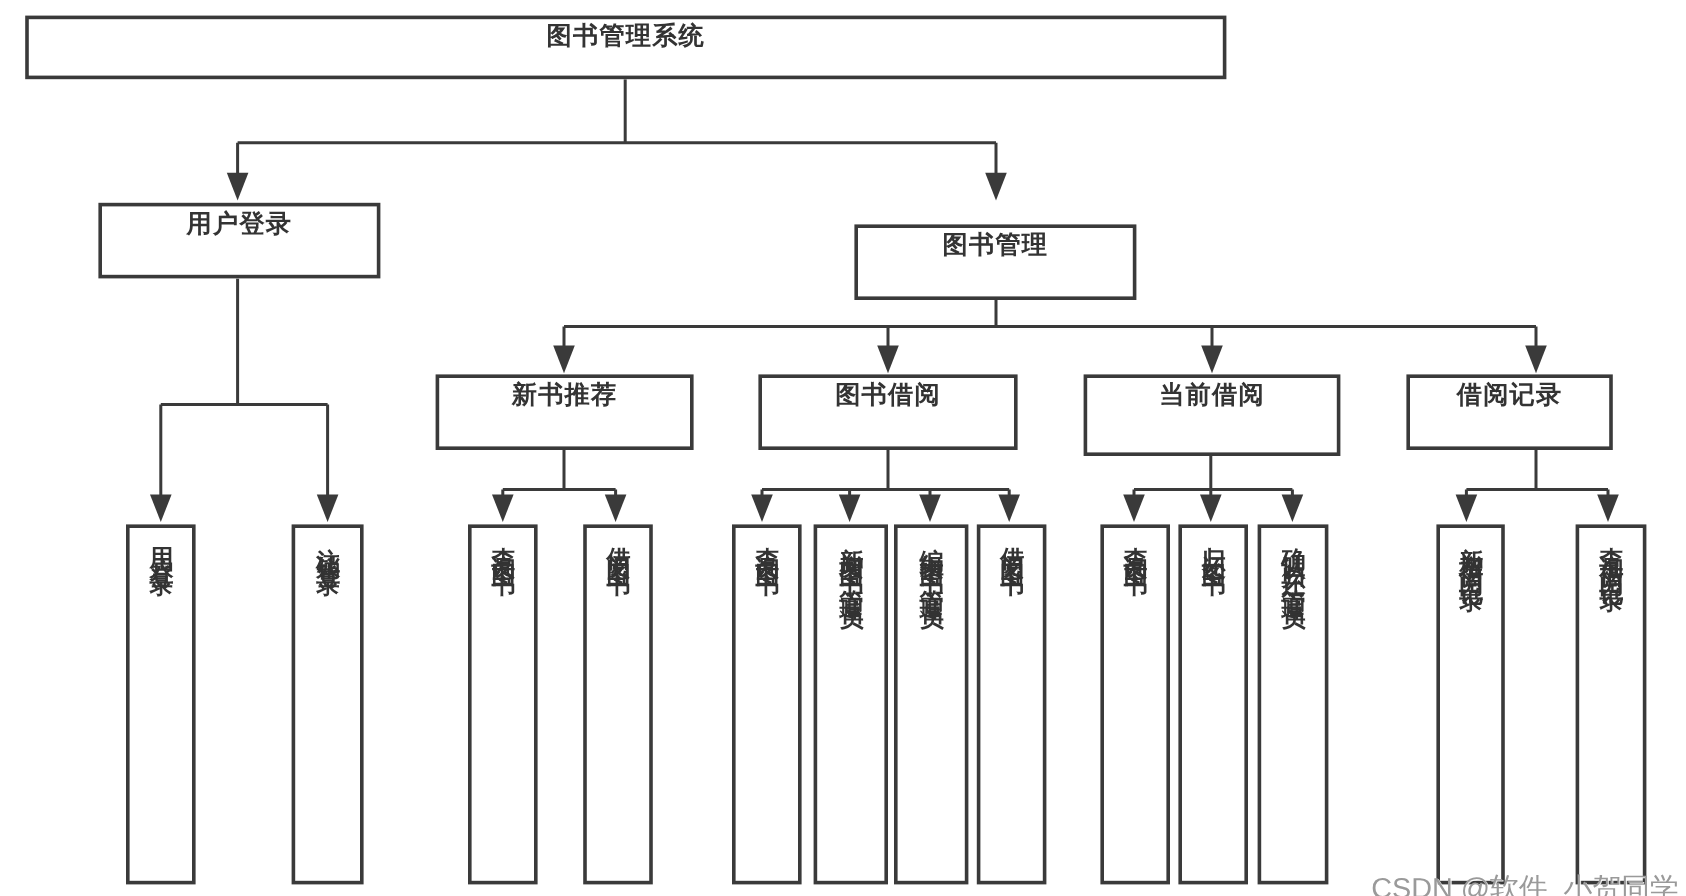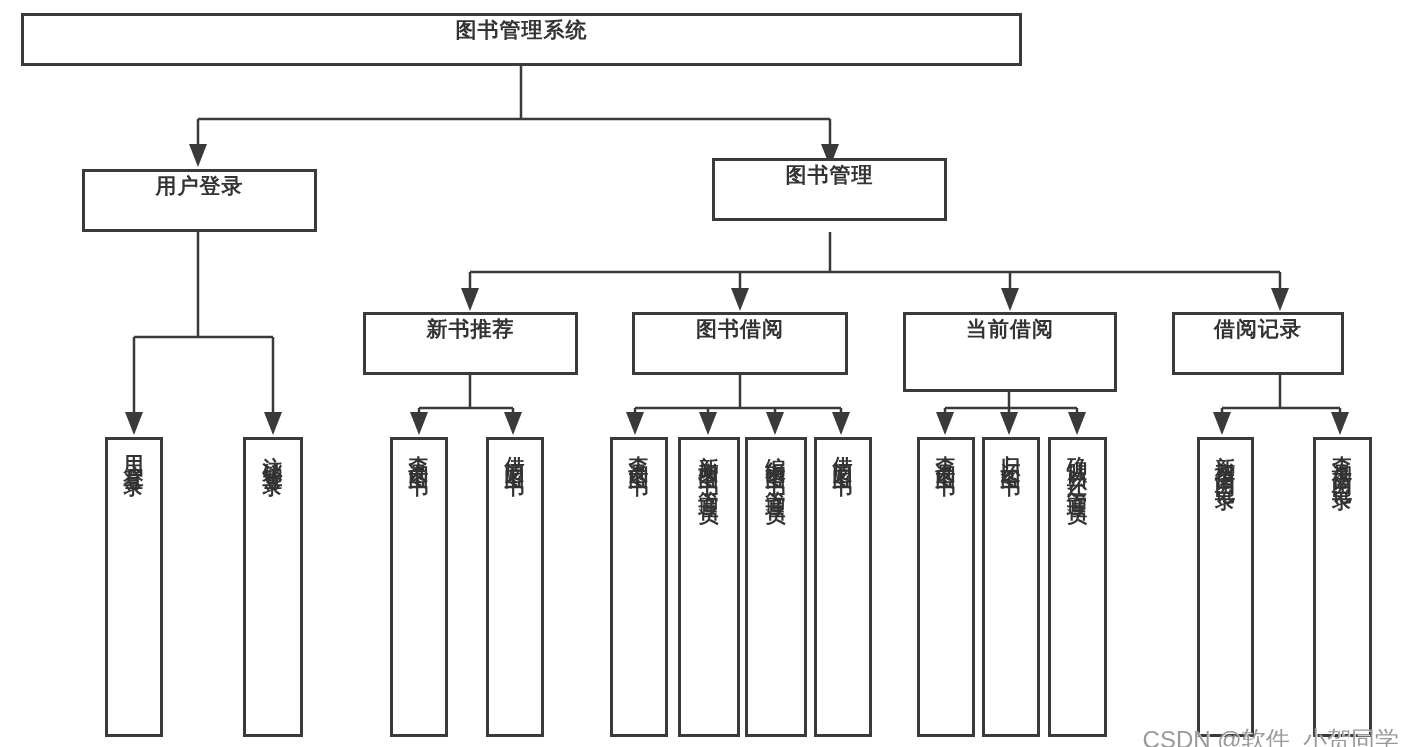--- a/index.html
+++ b/index.html
@@ -104,31 +104,31 @@
     <polygon points="1331,412 1349,412 1340,435"></polygon>
   </svg>
 
   <div class="box hbox" style="left:21px;top:13px;width:1001px;height:53px">
     <span>图书管理系统</span>
   </div>
 
   <div class="box hbox" style="left:82px;top:169px;width:235px;height:63px">
     <span>用户登录</span>
   </div>
-  <div class="box hbox" style="left:712px;top:158px;width:235px;height:63px">
+  <div class="box hbox" style="left:712px;top:187px;width:235px;height:63px">
     <span>图书管理</span>
   </div>
 
   <div class="box hbox" style="left:632px;top:312px;width:216px;height:63px">
     <span>图书借阅</span>
   </div>
   <div class="box hbox" style="left:363px;top:312px;width:215px;height:63px">
     <span>新书推荐</span>
   </div>
-  <div class="box hbox" style="left:903px;top:312px;width:214px;height:80px">
+  <div class="box hbox" style="left:903px;top:312px;width:214px;height:68px">
     <span>当前借阅</span>
   </div>
   <div class="box hbox" style="left:1172px;top:312px;width:172px;height:63px">
     <span>借阅记录</span>
   </div>
 
   <div class="box vbox" style="left:105px;width:58px">
     <span>用户登录</span>
   </div>
   <div class="box vbox" style="left:243px;width:60px">

